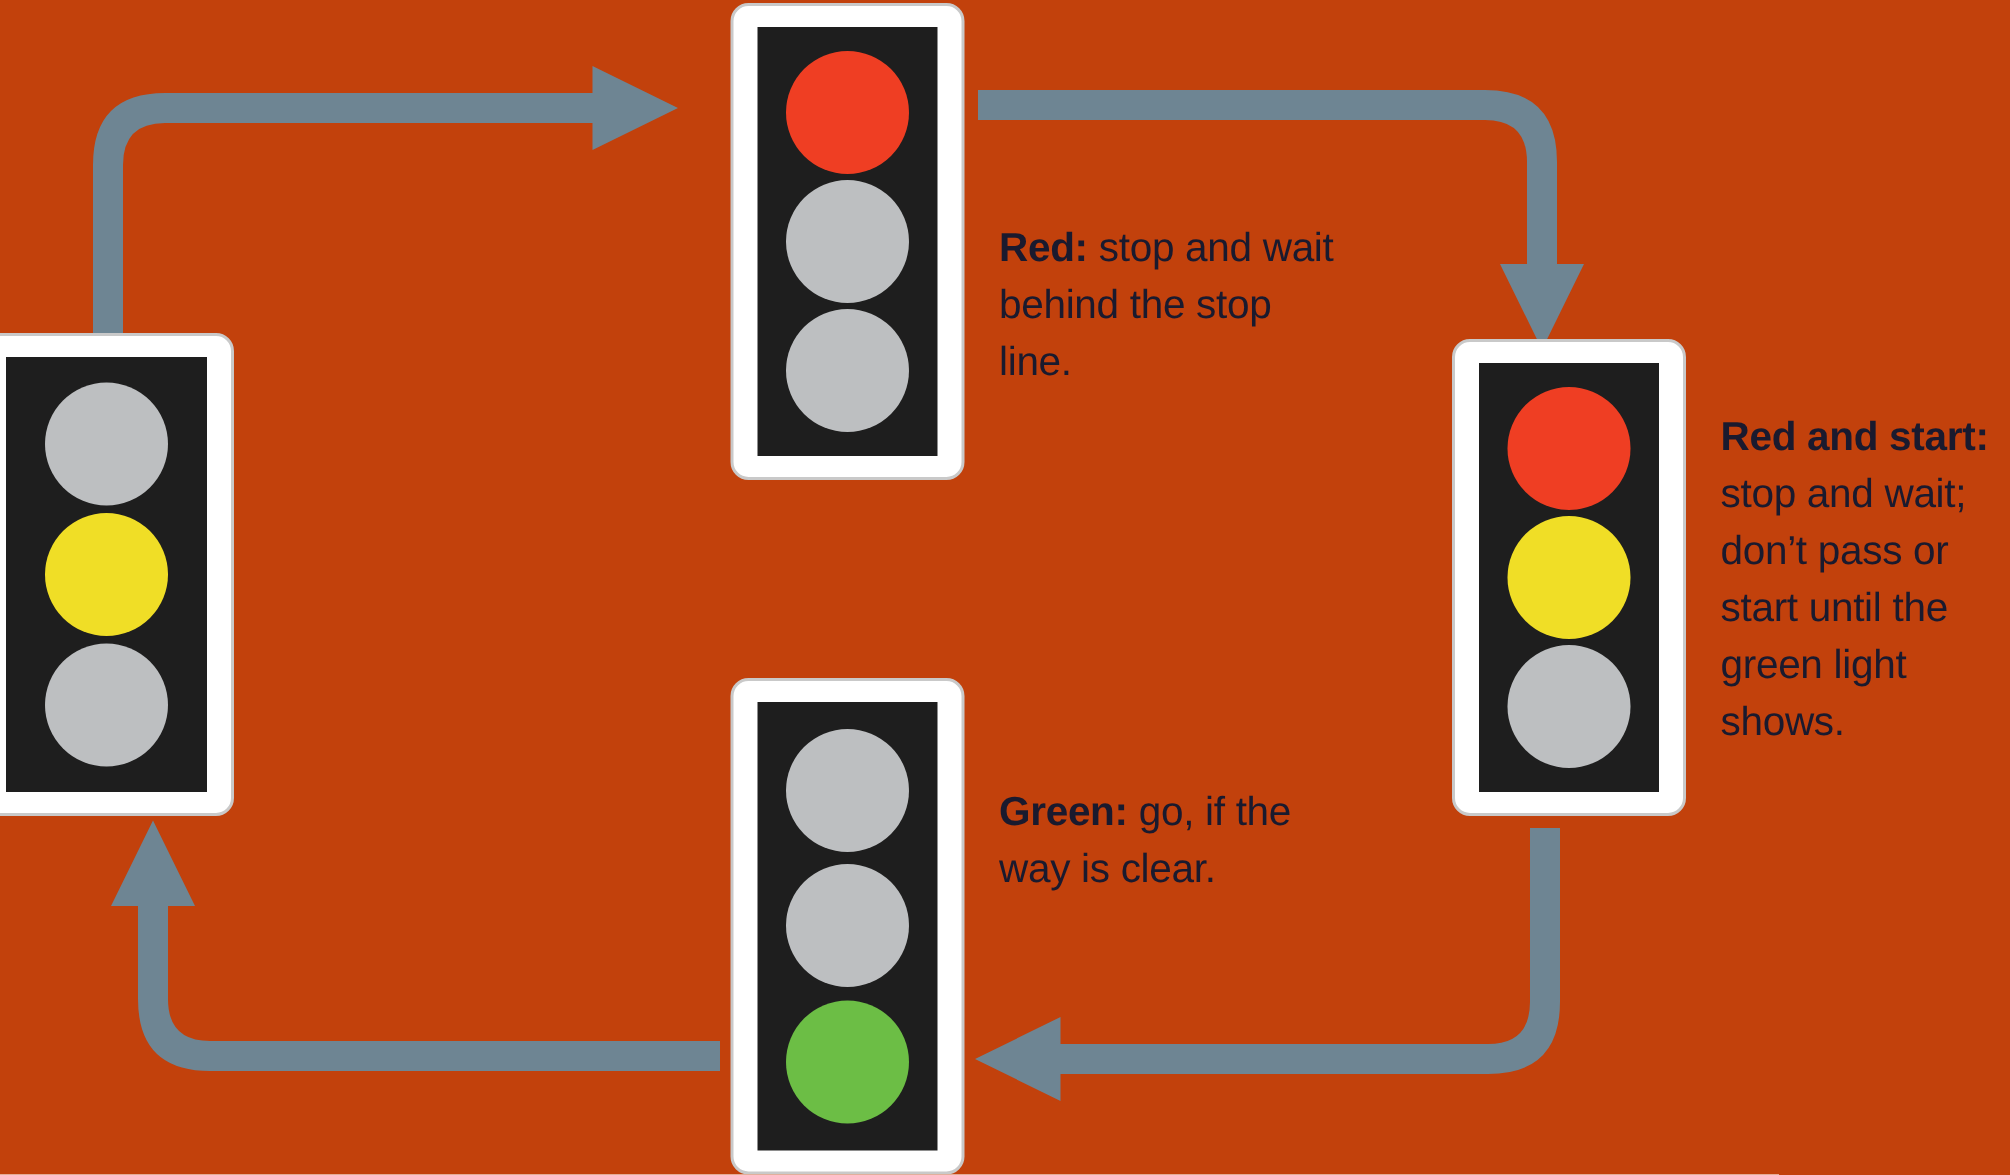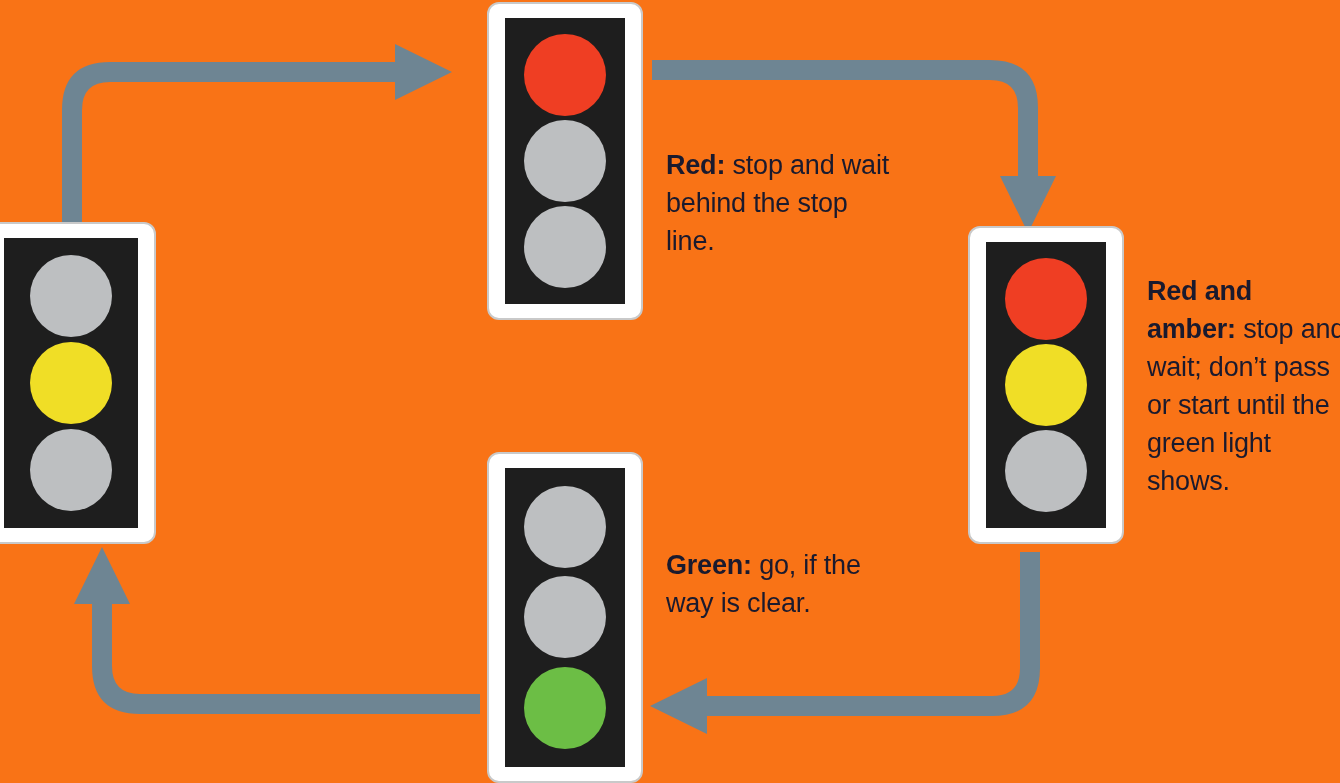--- a/index.html
+++ b/index.html
@@ -7,21 +7,21 @@
     padding: 0;
     background: #ffffff;
   }
   body {
     font-family: "Liberation Sans", sans-serif;
   }
   #stage {
     position: relative;
     width: 1340px;
     height: 783px;
-    background: #f97316;
+    background: #c2410c;
     overflow: hidden;
   }
 
   
   .light-box {
     position: absolute;
     background: #ffffff;
     border: 2px solid #c9c9c9;
     border-radius: 12px;
     box-sizing: border-box;
@@ -57,21 +57,21 @@
     color: #1a1a2e;
     font-size: 27px;
     line-height: 38px;
     letter-spacing: -0.2px;
   }
   .caption b { font-weight: 700; }
 
   #caption-red        { left: 666px;  top: 146px; width: 230px; }
   #caption-red-amber  { left: 1147px; top: 272px; width: 200px; }
   #caption-amber      { left: 180px;  top: 254px; width: 285px; }
-  #caption-green      { left: 666px;  top: 546px; width: 240px; }
+  #caption-green      { left: 666px;  top: 522px; width: 240px; }
 
   
   #arrows {
     position: absolute;
     left: 0; top: 0;
     width: 1340px;
     height: 783px;
     pointer-events: none;
   }
 </style>
@@ -158,18 +158,18 @@
   <div class="light-box" id="light-left">
     <div class="light-body">
       <span class="lamp" style="background: rgb(189, 191, 193);"></span>
       <span class="lamp" style="background:#F0DE26"></span>
       <span class="lamp" style="background: rgb(189, 191, 193);"></span>
     </div>
   </div>
 
   <div class="caption" id="caption-red"><b>Red:</b><span> stop and wait behind the stop line.</span></div>
 
-  <div class="caption" id="caption-red-amber"><b>Red and amber:</b><span> stop and wait; don’t pass or start until the green light shows.</span></div>
+  <div class="caption" id="caption-red-amber"><b>Red and start:</b><span> stop and wait; don’t pass or start until the green light shows.</span></div>
 
 
   <div class="caption" id="caption-green"><b>Green:</b><span> go, if the way is clear.</span></div>
 
 </div>
 
 </body></html>

